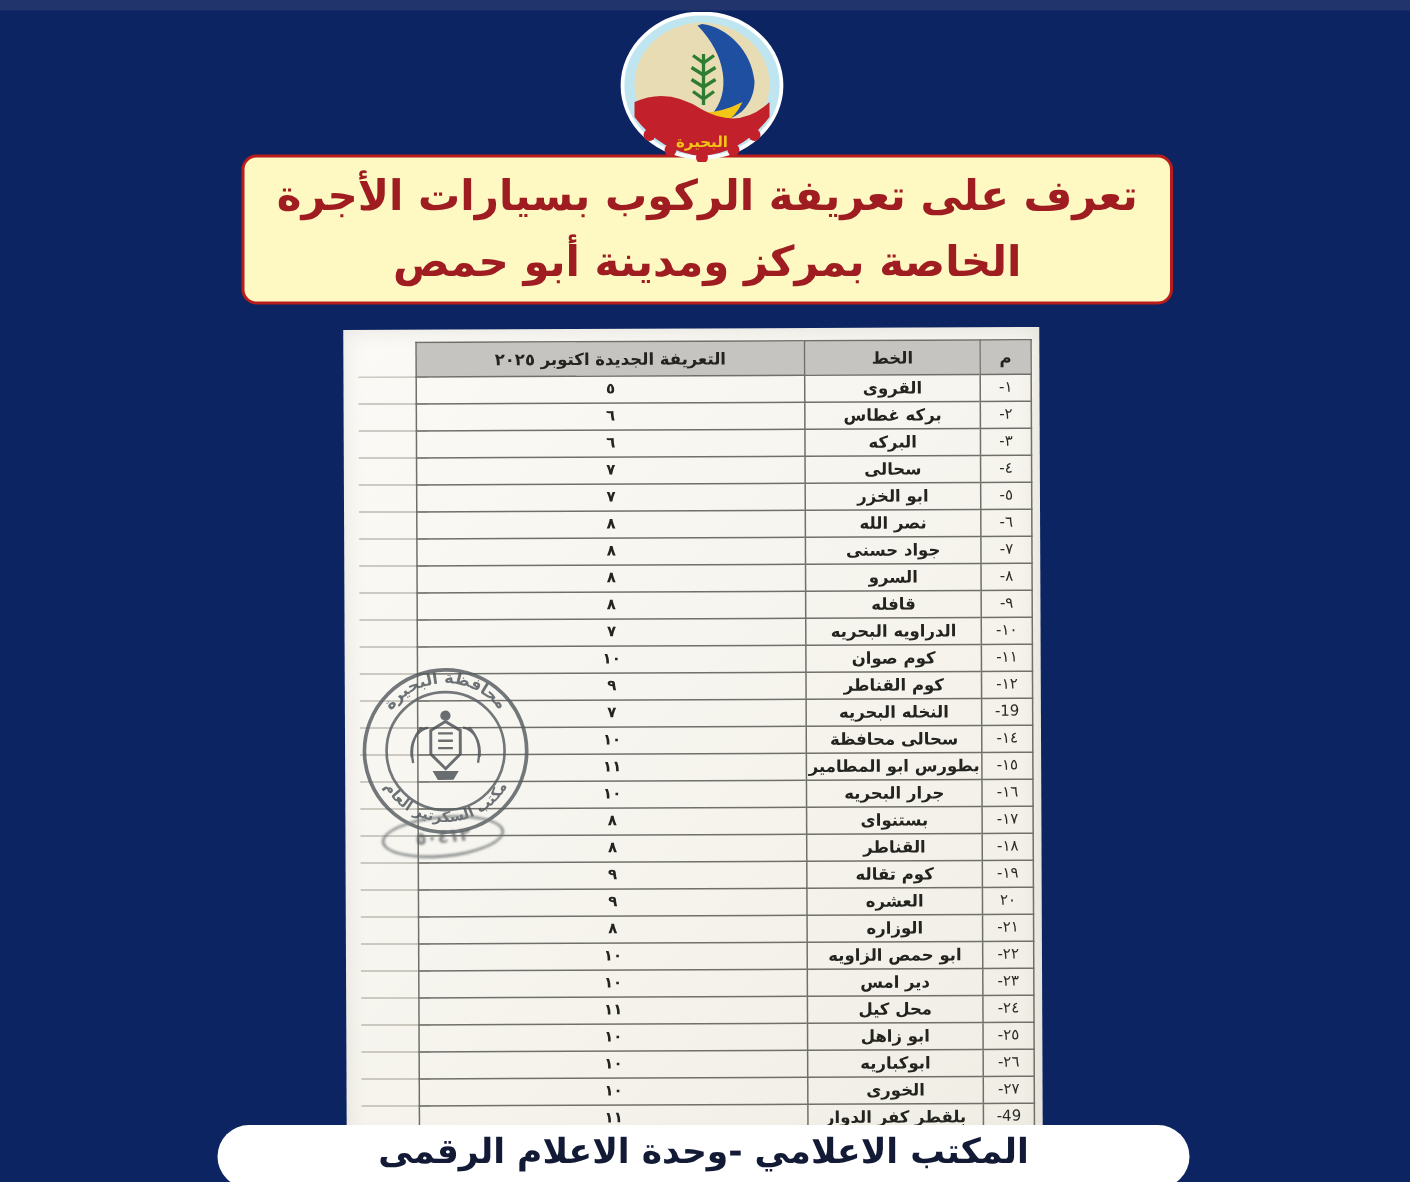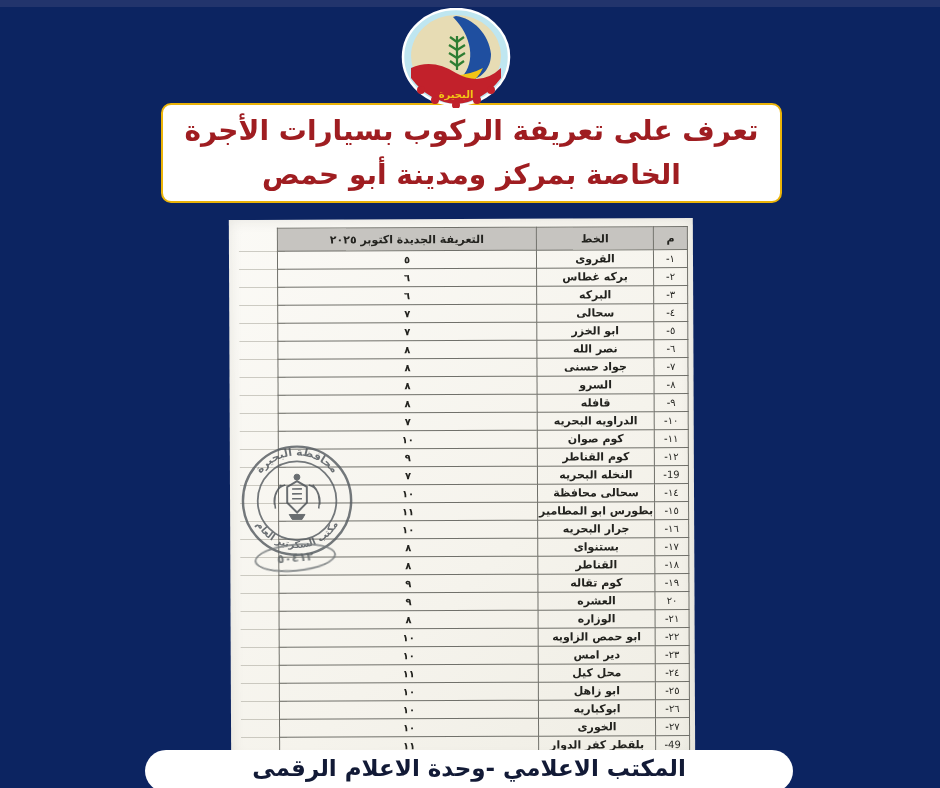--- a/index.html
+++ b/index.html
@@ -9,28 +9,28 @@
     font-family:"DejaVu Sans", sans-serif;
     position:relative;
     overflow:hidden;
   }
   .top-strip{
     position:absolute;left:0;top:0;width:940px;height:7px;
     background:#22346c;
   }
   
   .logo{
-    position:absolute;left:400px;top:8px;width:112px;height:100px;
+    position:absolute;left:412px;top:8px;width:112px;height:100px;
     z-index:5;
   }
   
   .title-banner{
     position:absolute;left:161px;top:103px;width:621px;height:100px;
-    background:#ffffff;
-    border:2px solid #eab308;
+    background:#fef9c3;
+    border:2px solid #b91c1c;
     border-radius:10px;
     box-sizing:border-box;
     display:flex;flex-direction:column;justify-content:center;align-items:center;
     z-index:2;
   }
   .title-line{
     color:#9f1d21;
     font-weight:800;
     font-size:28px;
     line-height:44px;

